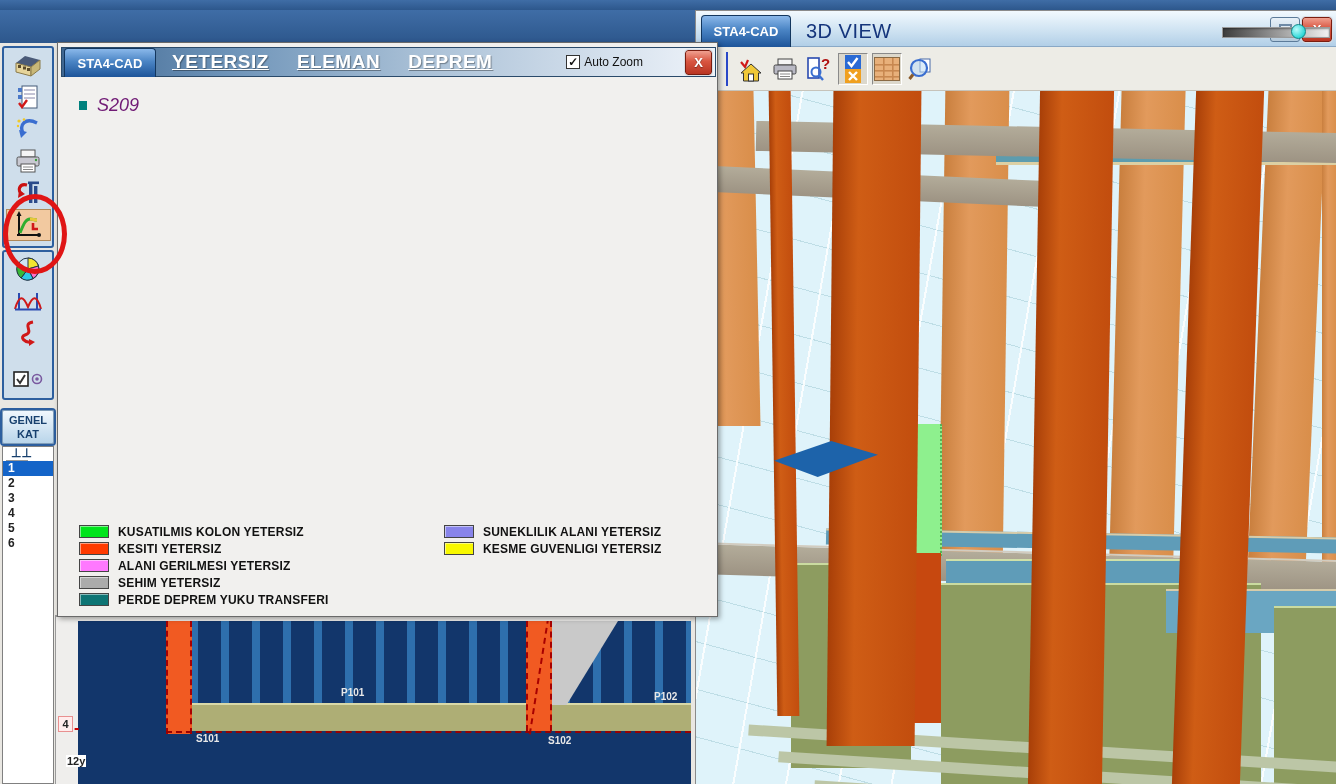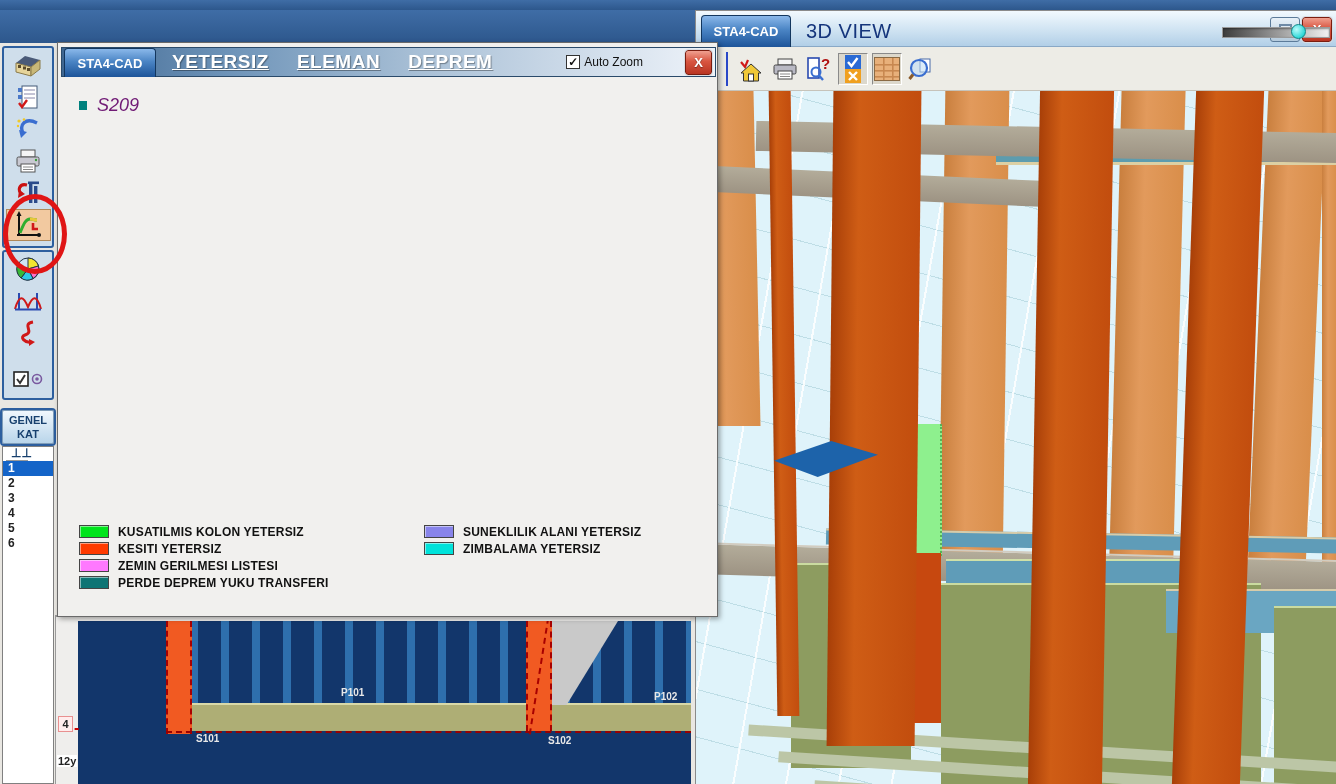--- a/index.html
+++ b/index.html
@@ -230,21 +230,21 @@
       </div>
       <div class="abs" style="left:474px;top:0;width:66px;height:84px;background:#c9c9c9;clip-path:polygon(0 0,100% 0,22% 100%,0 100%);"></div>
       <div class="abs redline" style="left:88px;top:110px;width:525px;height:0;"></div>
       <div class="abs dw-label" style="left:263px;top:66px;">P101</div>
       <div class="abs dw-label" style="left:576px;top:70px;">P102</div>
       <div class="abs dw-label" style="left:118px;top:112px;">S101</div>
       <div class="abs dw-label" style="left:470px;top:114px;">S102</div>
     </div>
     <div class="abs axis4" style="left:2px;top:99px;width:15px;height:16px;">4</div>
     <div class="abs" style="left:18px;top:102px;color:#c00;font-weight:bold;">-</div>
-    <div class="abs dim12" style="left:1px;top:138px;">12y</div>
+    <div class="abs dim12" style="left:10px;top:138px;">12y</div>
   </div>
 
   <div class="abs viewer" style="left:695px;top:10px;width:641px;height:774px;">
     <div class="v-title" style="height:36px;">
       <div class="abs tab" style="left:5px;top:4px;width:90px;height:32px;">
         <span>STA4-CAD</span>
       </div>
       <div class="abs v-name" style="left:110px;top:9px;">3D VIEW</div>
       <div class="abs winbtn maxbtn" style="right:36px;top:6px;width:30px;height:25px;">
           <span></span>
@@ -376,35 +376,39 @@
             <div class="leg-row">
               <span class="leg-swatch" style="background-color: rgb(0, 228, 28);"></span>
               <span class="leg-label">KUSATILMIS  KOLON YETERSIZ</span>
               </div>
             <div class="leg-row">
               <span class="leg-swatch" style="background-color: rgb(255, 58, 0);"></span>
               <span class="leg-label">KESITI  YETERSIZ</span>
               </div>
             <div class="leg-row">
               <span class="leg-swatch" style="background-color: rgb(255, 120, 255);"></span>
-              <span class="leg-label">ZEMIN GERILMESI LISTESI</span>
+              <span class="leg-label">ALANI GERILMESI YETERSIZ</span>
+              </div>
+            <div class="leg-row">
+              <span class="leg-swatch" style="background-color: rgb(171, 171, 171);"></span>
+              <span class="leg-label">SEHIM  YETERSIZ</span>
               </div>
             <div class="leg-row">
               <span class="leg-swatch" style="background-color: rgb(13, 116, 116);"></span>
               <span class="leg-label">PERDE DEPREM YUKU TRANSFERI</span>
               </div>
           </div>
-          <div style="flex:1;">
+          <div style="flex:1;margin-left:20px;">
             <div class="leg-row">
               <span class="leg-swatch" style="background-color: rgb(136, 132, 234);"></span>
               <span class="leg-label">SUNEKLILIK  ALANI  YETERSIZ</span>
               </div>
             <div class="leg-row">
-              <span class="leg-swatch" style="background-color: rgb(0, 226, 218);"></span>
-              <span class="leg-label">ZIMBALAMA  YETERSIZ</span>
+              <span class="leg-swatch" style="background-color: rgb(248, 248, 0);"></span>
+              <span class="leg-label">KESME  GUVENLIGI  YETERSIZ</span>
               </div>
           </div>
         </div>
       </div>
     </div>
   </div>
 
 </div>
 
 </body></html>

